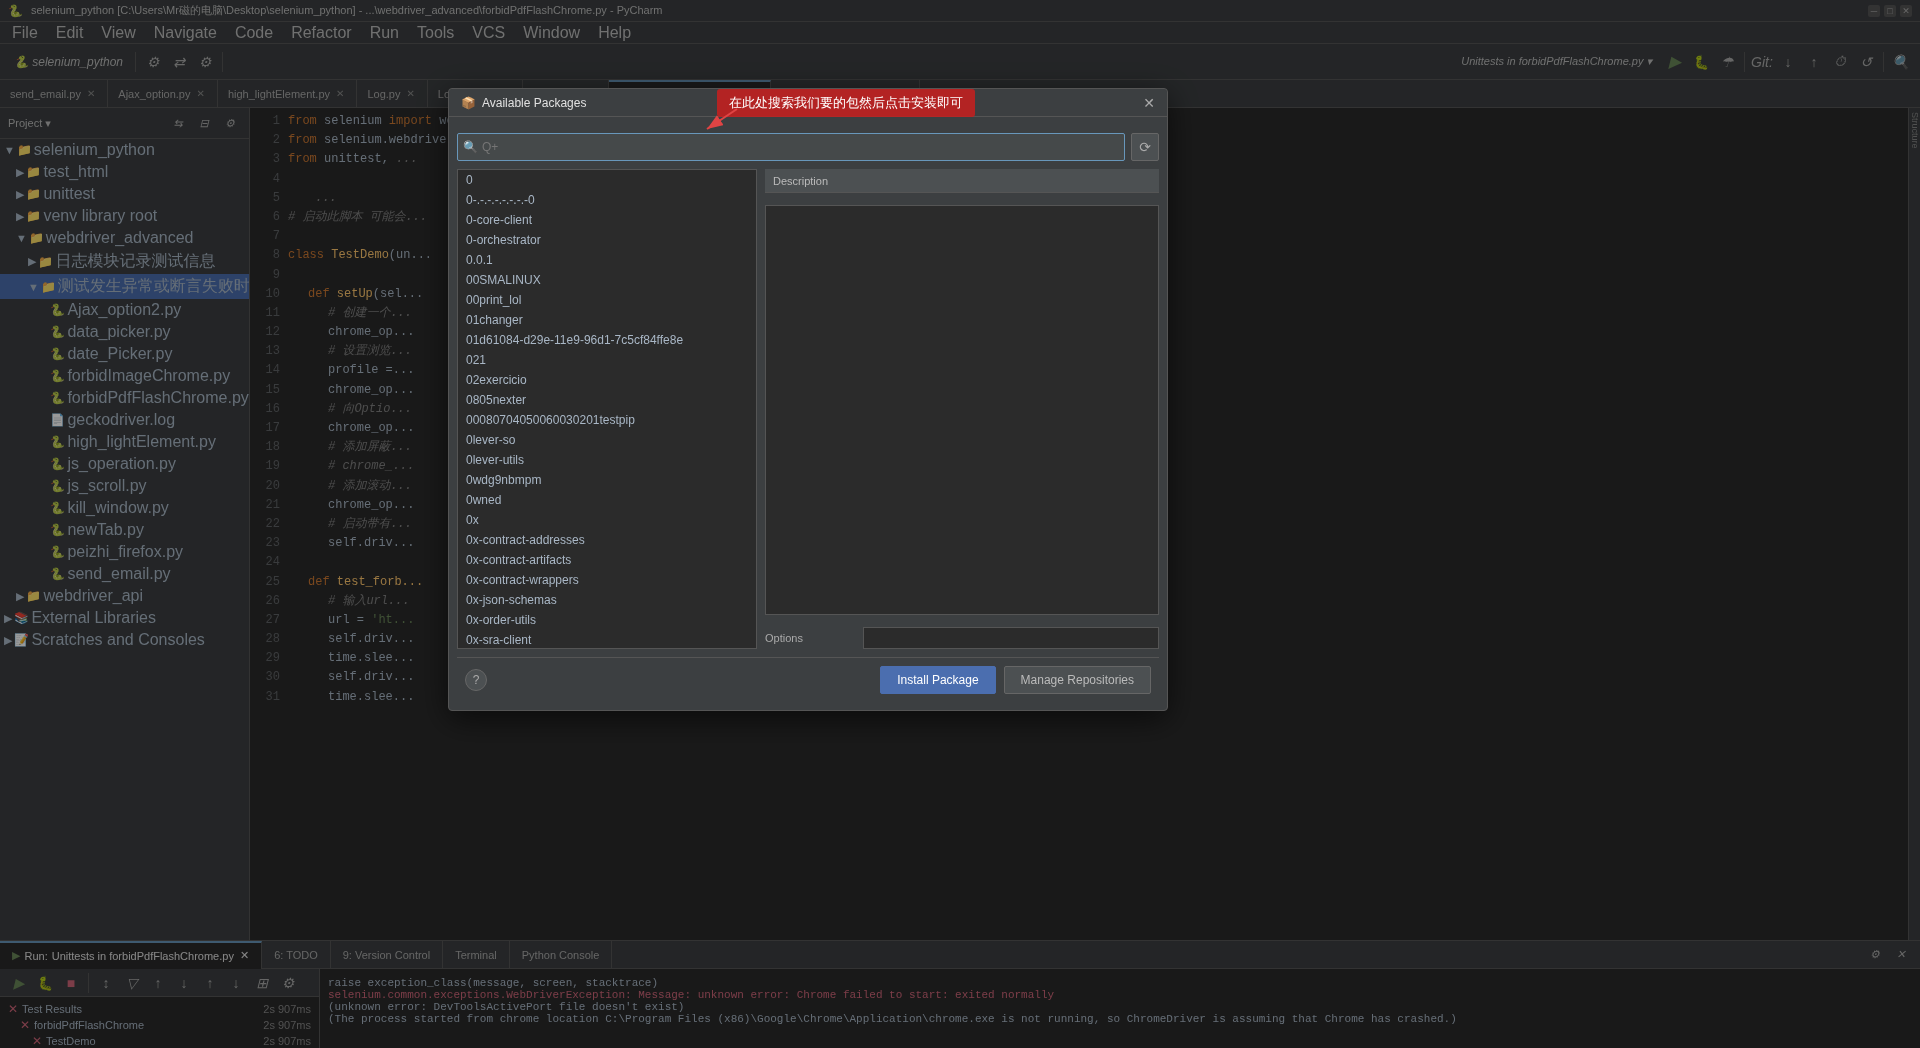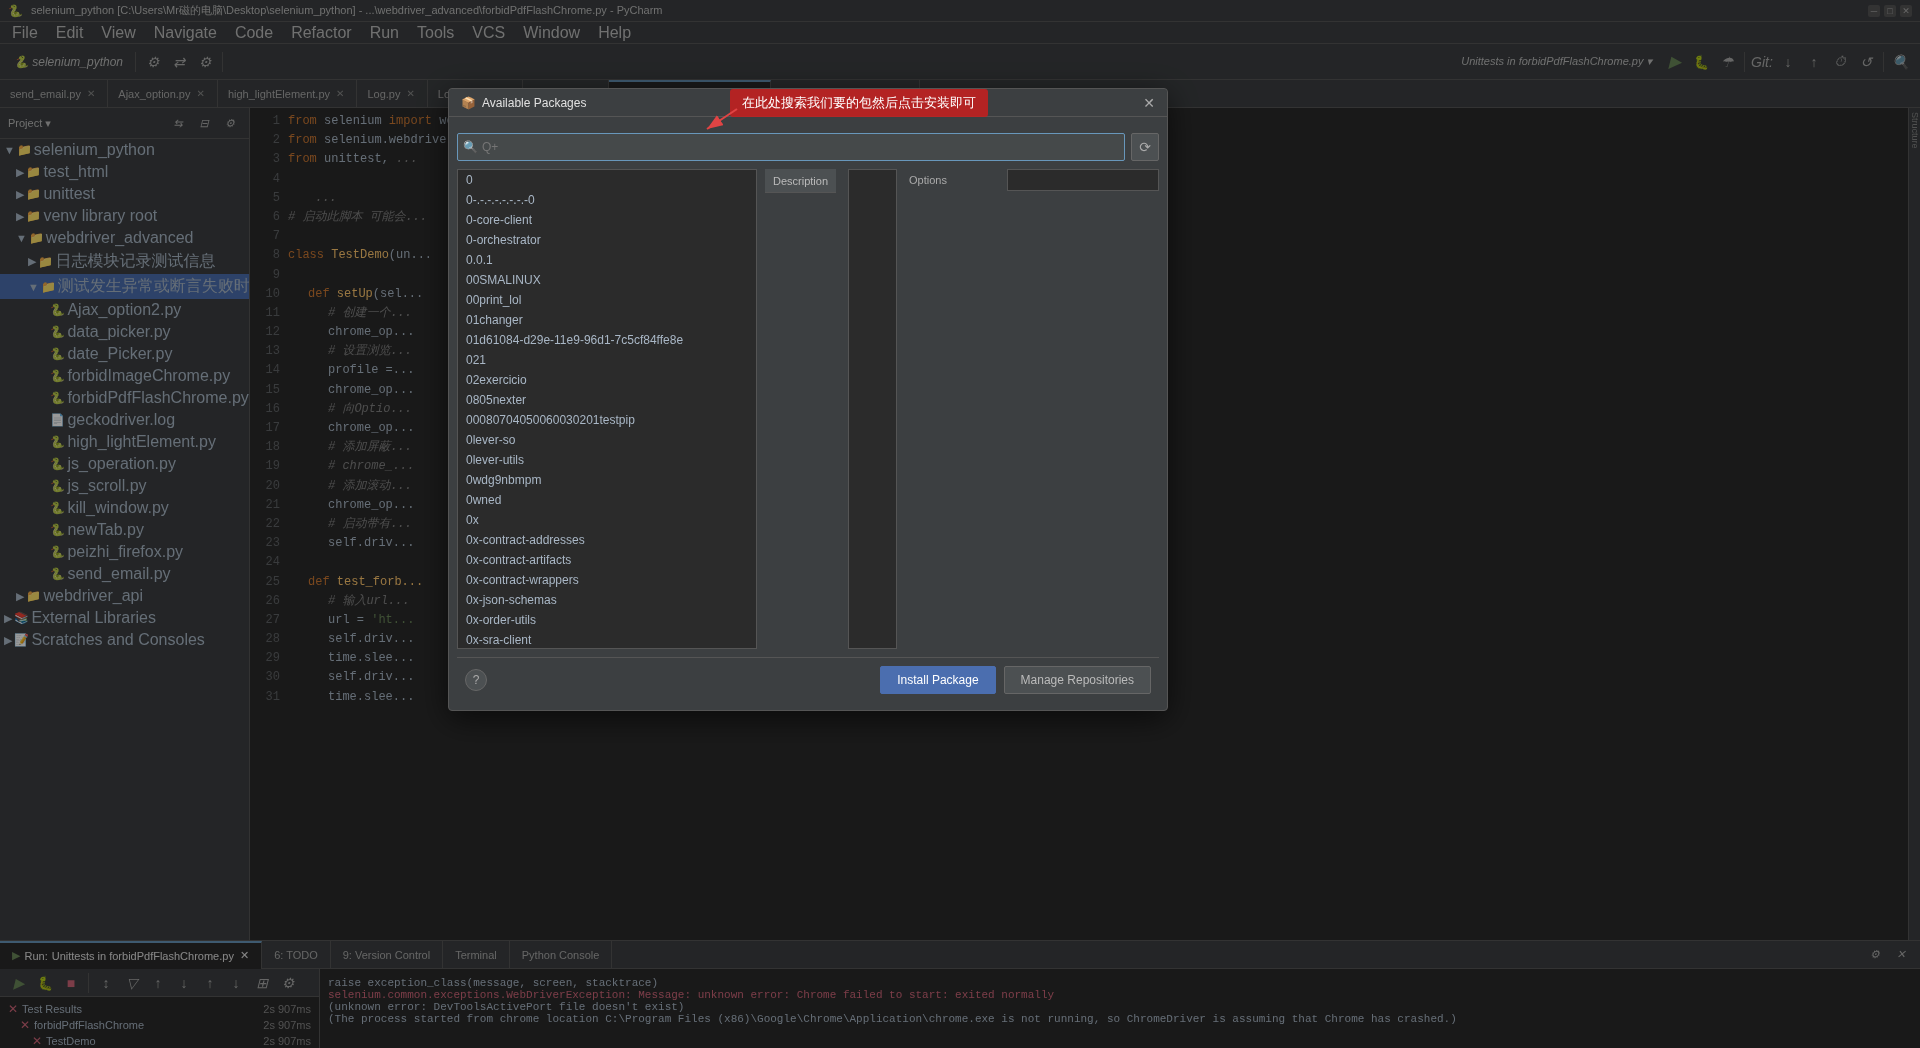--- a/index.html
+++ b/index.html
@@ -358,21 +358,21 @@
       cursor: pointer;
       font-size: 12px;
       color: #a9b7c6;
       white-space: nowrap;
       overflow: hidden;
       text-overflow: ellipsis;
     }
     .desc-col {
       flex: 1;
       display: flex;
-      flex-direction: row;
+      flex-direction: column;
       gap: 12px;
     }
     .desc-header {
       height: 24px;
       background: #4c5052;
       display: flex;
       align-items: center;
       padding: 0 8px;
       font-size: 11px;
       color: #bbb;
@@ -785,21 +785,21 @@
       </div>
       <span class="dialog-close">✕</span>
     </div>
 
     <div class="dialog-body">
 
       <div style="position:relative;">
         <div style="
           position:absolute;
           top:-36px;
-          left:273px;
+          left:260px;
           background:rgba(200,30,30,0.85);
           color:#fff;
           padding:5px 12px;
           font-size:13px;
           border-radius:3px;
           white-space:nowrap;
           z-index:10;
         ">在此处搜索我们要的包然后点击安装即可</div>
 
         <svg style="position:absolute;top:-18px;left:240px;z-index:10;" width="50" height="25">

